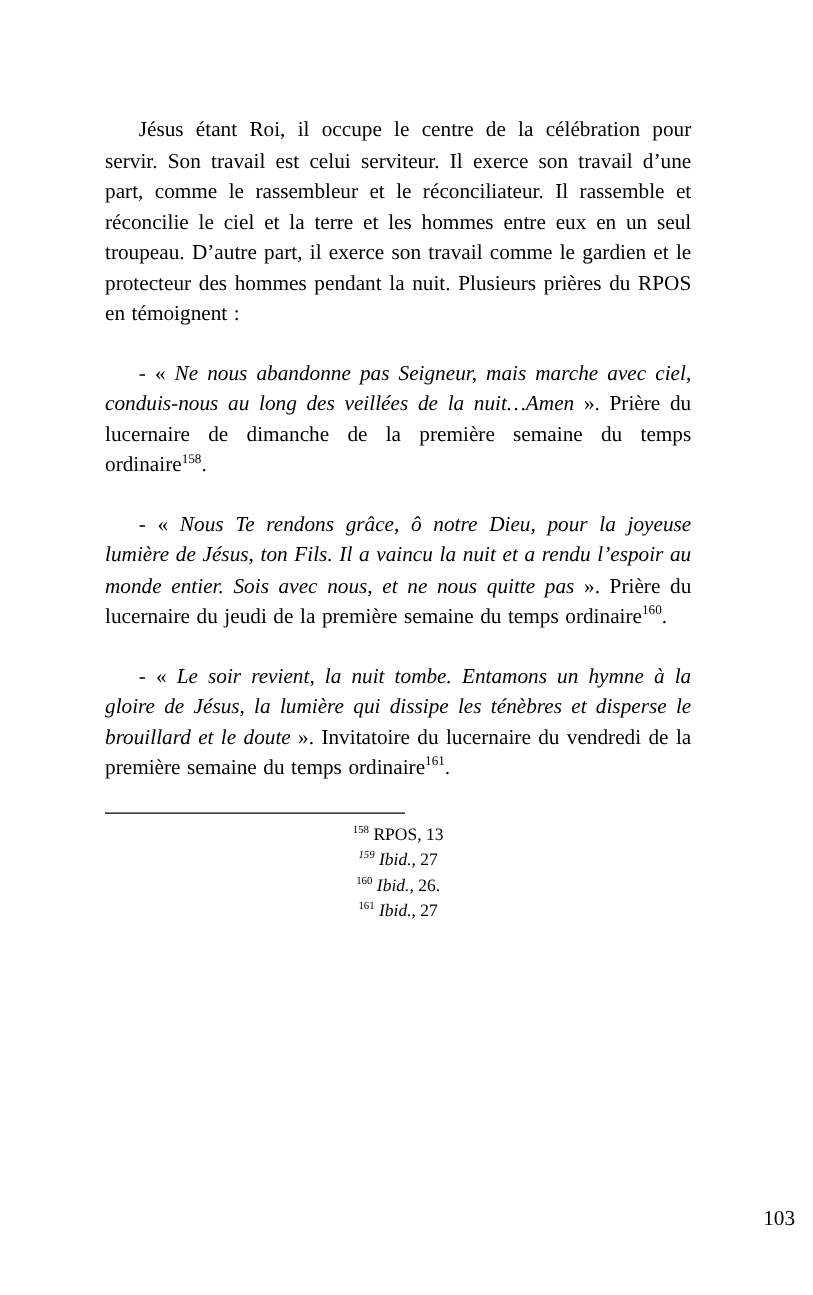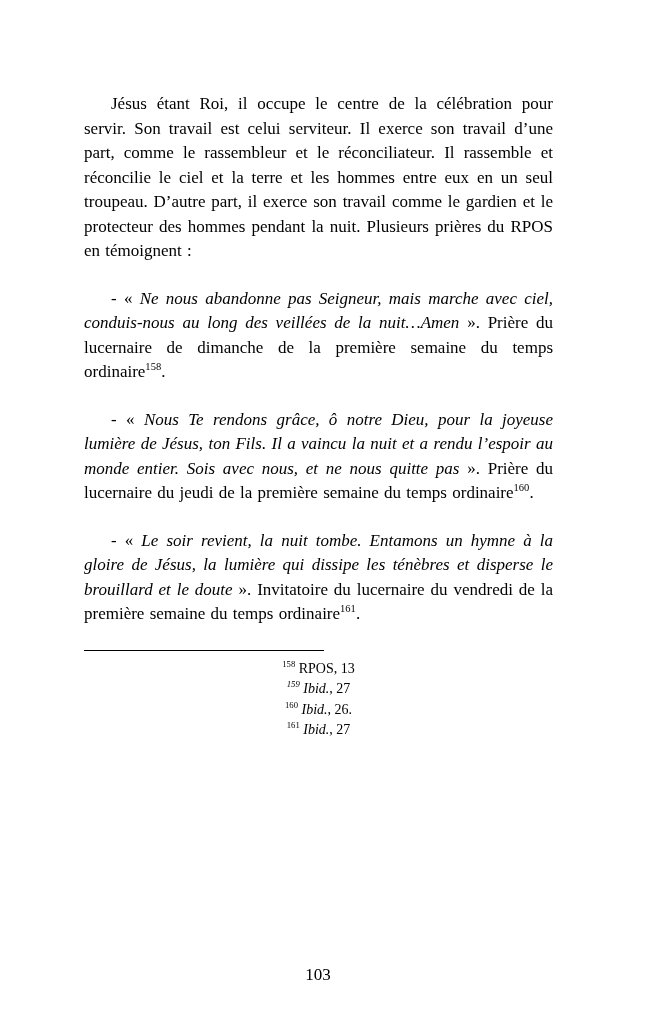--- a/index.html
+++ b/index.html
@@ -42,21 +42,21 @@
     margin: 0;
     font-size: 14px;
     line-height: 20.5px;
     text-align: center;
   }
   .page-number {
     position: absolute;
     left: 0;
     right: 0;
     bottom: 50px;
-    text-align: center;
+    text-align: right;
     font-size: 17px;
     line-height: 22px;
   }
 </style>
 </head>
 <body>
 
 <div class="page">
   <div class="body-text">
       <p class="para"><span>Jésus étant Roi, il occupe le centre de la célébration pour servir. Son travail est celui serviteur. Il exerce son travail d’une part, comme le rassembleur et le réconciliateur. Il rassemble et réconcilie le ciel et la terre et les hommes entre eux en un seul troupeau. D’autre part, il exerce son travail comme le gardien et le protecteur des hommes pendant la nuit. Plusieurs prières du RPOS en témoignent&nbsp;:</span></p>

